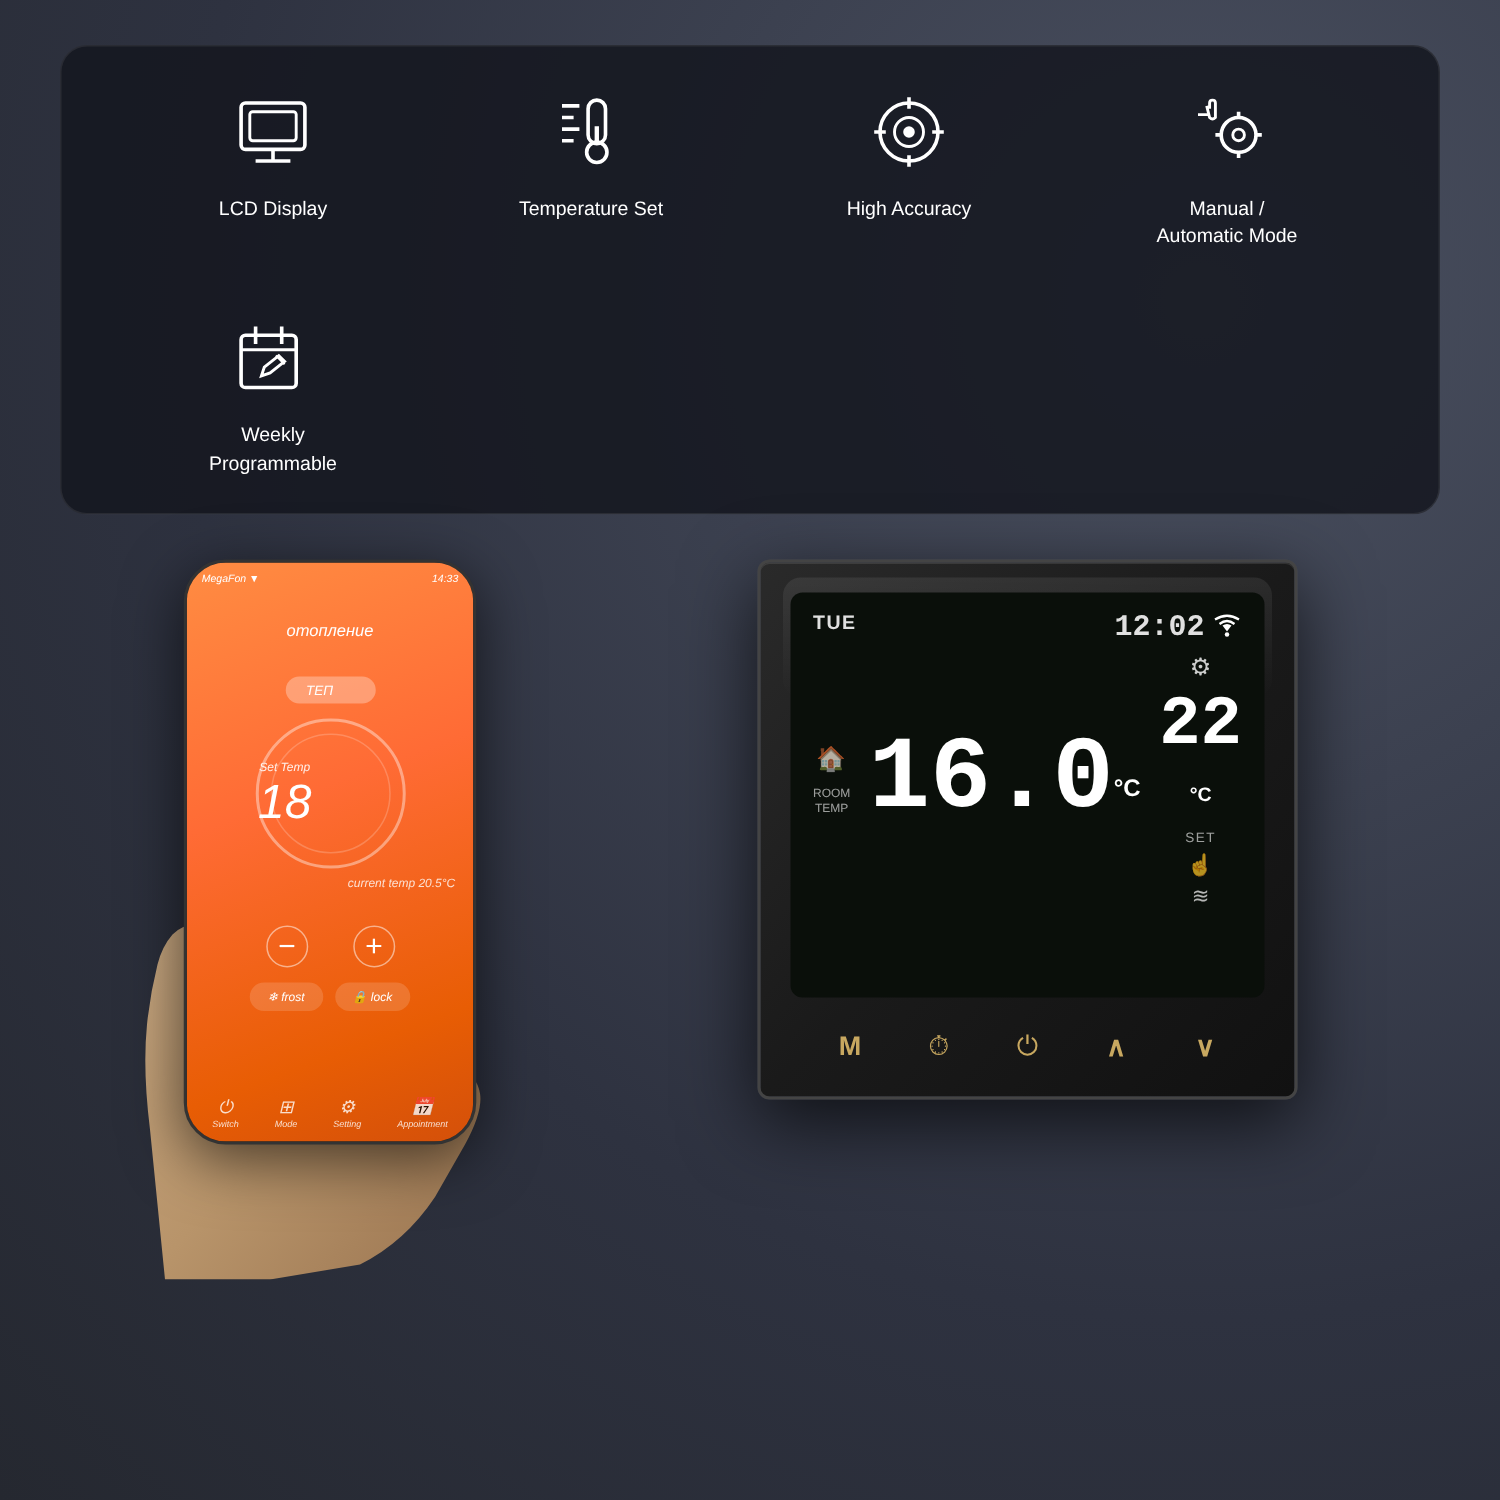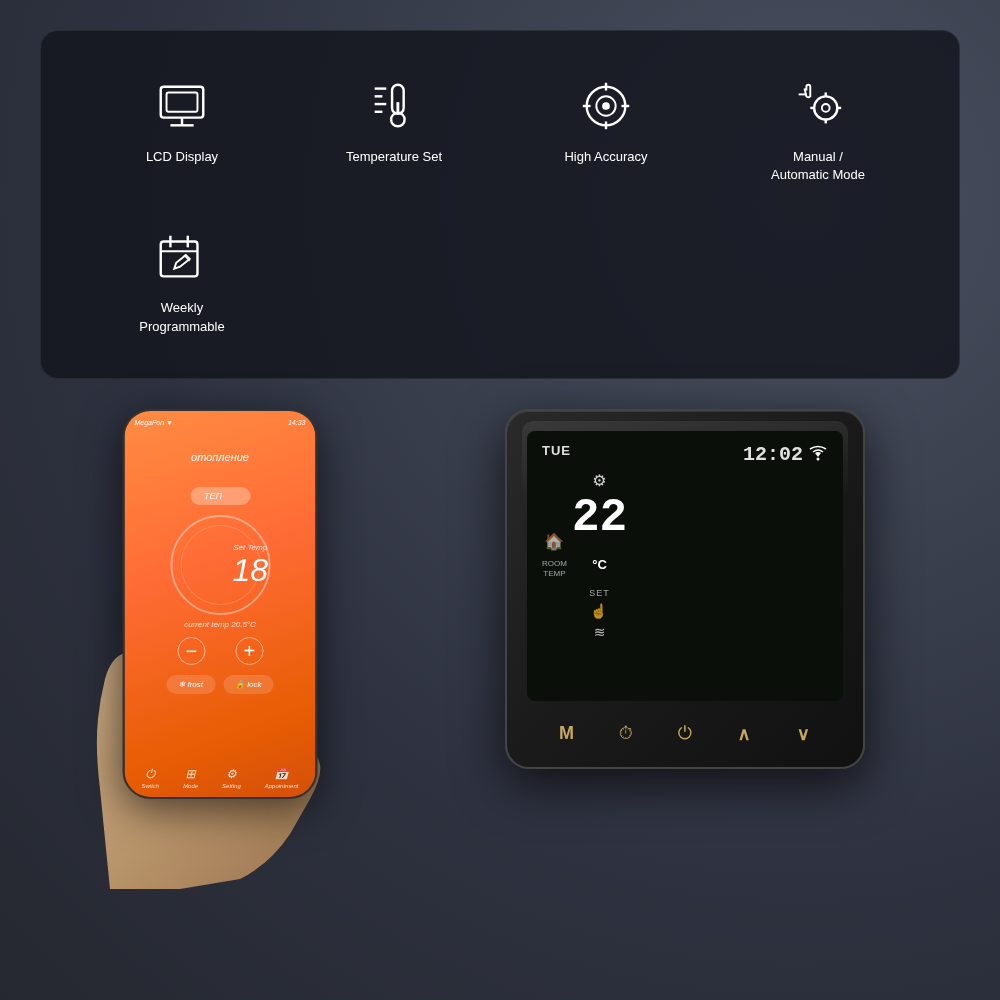--- a/index.html
+++ b/index.html
@@ -24,21 +24,21 @@
       position: relative;
       width: 1000px;
       height: 1000px;
       padding: 30px 40px;
     }
 
     
     .features-card {
       background: rgba(20, 22, 30, 0.85);
       border-radius: 18px;
-      padding: 32px 40px;
+      padding: 14px 40px;
       margin-bottom: 30px;
       border: 1px solid rgba(255,255,255,0.08);
     }
 
     .features-grid {
       display: grid;
       grid-template-columns: repeat(4, 1fr);
       gap: 20px 10px;
     }
 
@@ -161,37 +161,37 @@
     }
 
     .phone-dial {
       width: 100px;
       height: 100px;
       border: 2px solid rgba(255,255,255,0.4);
       border-radius: 50%;
       margin: 0 auto 5px;
       display: flex;
       align-items: center;
-      justify-content: flex-end;
+      justify-content: flex-start;
       position: relative;
     }
 
     .phone-dial::before {
       content: '';
       position: absolute;
       inset: 8px;
       border: 1px solid rgba(255,255,255,0.2);
       border-radius: 50%;
     }
 
     .phone-current-temp {
       color: rgba(255,255,255,0.8);
       font-size: 8px;
-      text-align: center;
-      margin-bottom: 8px;
+      text-align: right;
+      margin-bottom: 24px;
     }
 
     .phone-controls {
       display: flex;
       justify-content: center;
       gap: 30px;
       margin-bottom: 10px;
     }
 
     .phone-control-btn {
@@ -253,21 +253,21 @@
       flex: 1;
       display: flex;
       justify-content: center;
       align-items: center;
     }
 
     .thermostat-device {
       width: 360px;
       height: 360px;
       background: linear-gradient(135deg, #2a2a2a 0%, #1a1a1a 50%, #111 100%);
-      border-radius: 24px;
+      border-radius: 8px;
       border: 2px solid #444;
       box-shadow: 0 15px 50px rgba(0,0,0,0.7), inset 0 1px 0 rgba(255,255,255,0.1);
       display: flex;
       flex-direction: column;
       align-items: center;
       justify-content: space-between;
       padding: 20px 20px 15px;
       position: relative;
     }
 
@@ -564,20 +564,23 @@
               </span>
             </div>
           </div>
 
           <div class="thermo-main-area">
             <div class="thermo-left-icons">
               <span class="thermo-icon">🏠</span>
               <span class="thermo-room-label">ROOM<br>TEMP</span>
             </div>
 
+            <div style="flex:1; text-align:center;">
+              <span style="color:white; font-size:68px; font-weight:700; font-family:'Courier New',monospace; line-height:1;">16.0</span><span style="color:white; font-size:16px; font-weight:700; vertical-align:super;">°C</span>
+            </div>
 
             <div class="thermo-right-col">
               <span style="color:rgba(255,255,255,0.8); font-size:16px;">⚙</span>
               <div class="thermo-set-area">
                 <span style="color:white; font-size:46px; font-weight:700; font-family:'Courier New',monospace; line-height:1;">22</span>
                   <span style="color:white; font-size:13px; font-weight:700; vertical-align:super;">°C</span>
                 <span style="color:rgba(255,255,255,0.6); font-size:9px; letter-spacing:1px;">SET</span>
               </div>
               <span style="color:rgba(255,255,255,0.7); font-size:14px;">☝</span>
               <span style="color:rgba(255,255,255,0.7); font-size:14px;">≋</span>

